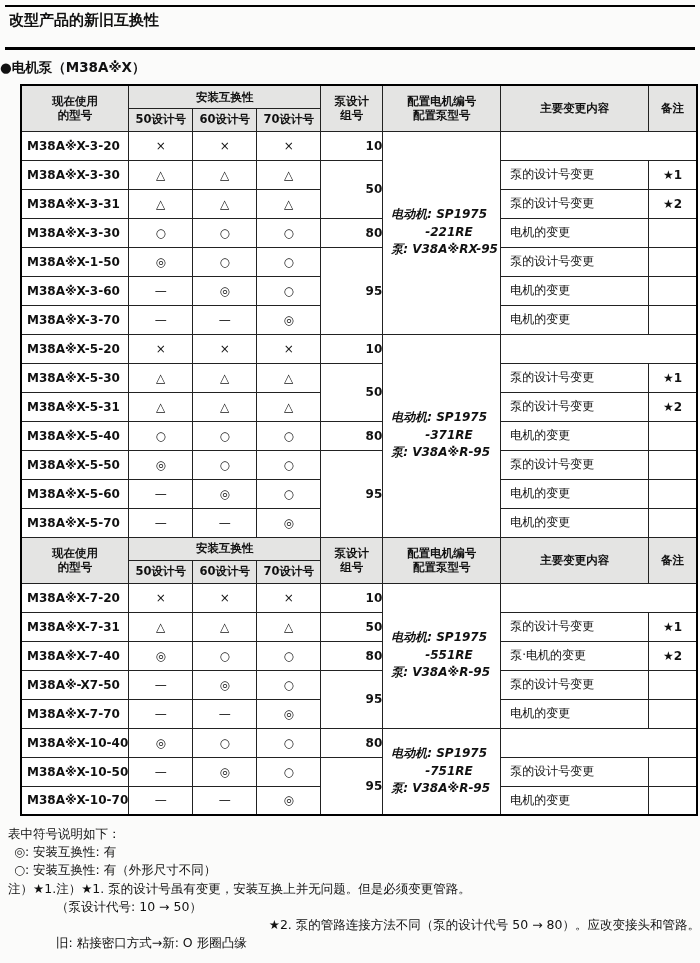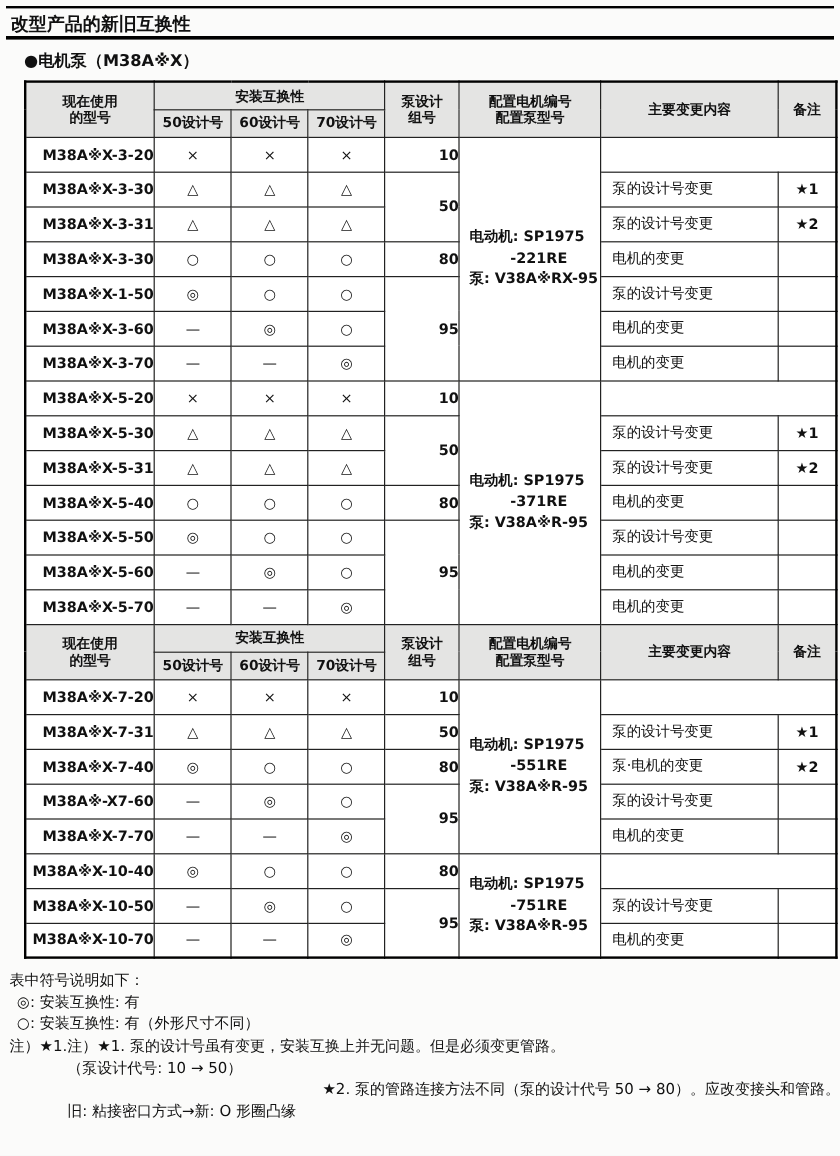--- a/index.html
+++ b/index.html
@@ -9,24 +9,24 @@
     font-family: "DejaVu Sans", sans-serif;
     color: #111;
     background: #fbfbfa;
   }
   .title-band {
     margin: 5px 5px 0 5px;
     border-top: 2px solid #000;
     border-bottom: 3px solid #000;
     font-size: 15px;
     font-weight: bold;
-    padding: 4px 4px 0 4px;
+    padding: 4px 4px 17px 4px;
   }
   .subtitle {
-    margin: 9px 6px 7px 20px;
+    margin: 9px 6px 7px 0;
     font-size: 13.5px;
     font-weight: bold;
   }
   table.compat {
     border-collapse: collapse;
     table-layout: fixed;
     margin-left: 20px;
     border: 2px solid #000;
   }
   table.compat th, table.compat td {
@@ -35,25 +35,25 @@
   }
   th.hdr {
     background: #e4e4e3;
     font-weight: bold;
     font-size: 11.5px;
     text-align: center;
     height: 23px;
     line-height: 1.25;
   }
   table.compat td { height: 29px; font-size: 12px; background: #fff; }
-  td.model { font-weight: bold; font-size: 11.5px; text-align: right; padding-left: 5px; white-space: nowrap; }
+  td.model { font-weight: bold; font-size: 11.5px; text-align: left; padding-left: 5px; white-space: nowrap; }
   td.sym   { text-align: center; font-size: 13px; }
   td.group { text-align: right; font-weight: bold; font-size: 12px; }
   td.config { font-size: 11px; font-weight: bold; padding-left: 8px; vertical-align: middle; }
-  .cfg-line { line-height: 1.45; }
+  .cfg-line { line-height: 1.45; font-style: italic; }
   .cfg-1 { padding-left: 34px; }
   td.change { font-size: 11.5px; padding-left: 9px; }
   td.remark { text-align: center; font-size: 11px; font-weight: bold; }
   td.diag, td.diag-small {
     background-image: linear-gradient(to top right,
       transparent calc(50% - 0.6px),
       #777 calc(50% - 0.6px),
       #777 calc(50% + 0.6px),
       transparent calc(50% + 0.6px));
   }
@@ -262,21 +262,21 @@
       <tr>
         <td class="model">M38A※X-7-40</td>
         <td class="sym">◎</td>
         <td class="sym">○</td>
         <td class="sym">○</td>
         <td rowspan="1" class="group">80</td>
         <td class="change">泵·电机的变更</td>
         <td class="remark">★2</td>
       </tr>
       <tr>
-        <td class="model">M38A※-X7-60</td>
+        <td class="model">M38A※-X7-50</td>
         <td class="sym">—</td>
         <td class="sym">◎</td>
         <td class="sym">○</td>
         <td rowspan="2" class="group">95</td>
         <td class="change">泵的设计号变更</td>
         <td class="remark diag-small"></td>
       </tr>
       <tr>
         <td class="model">M38A※X-7-70</td>
         <td class="sym">—</td>

